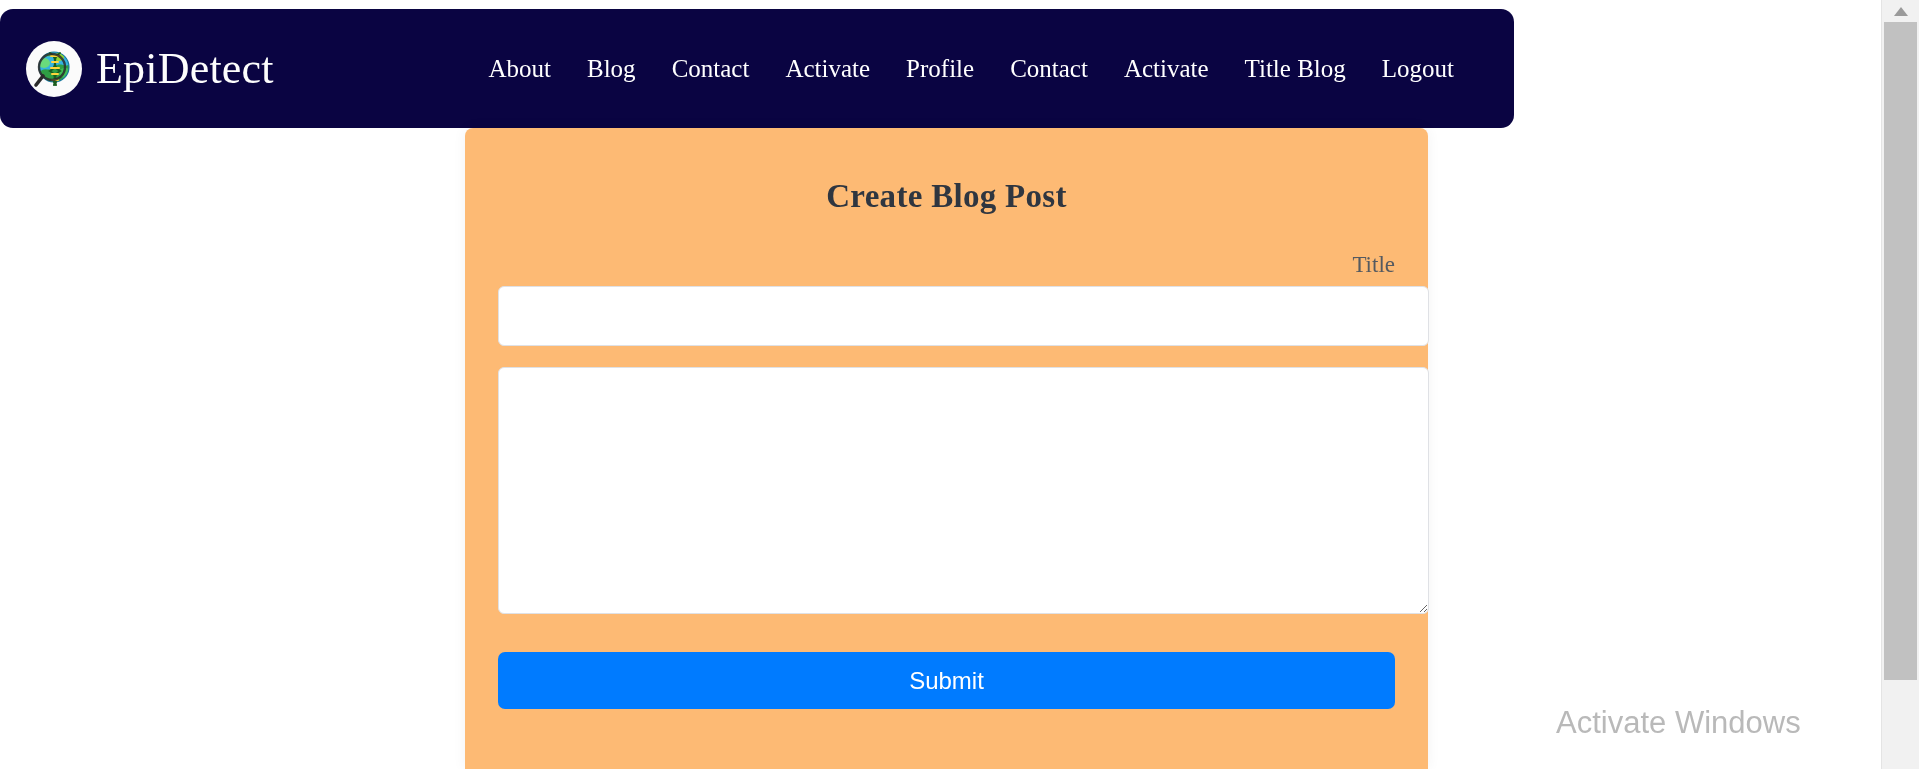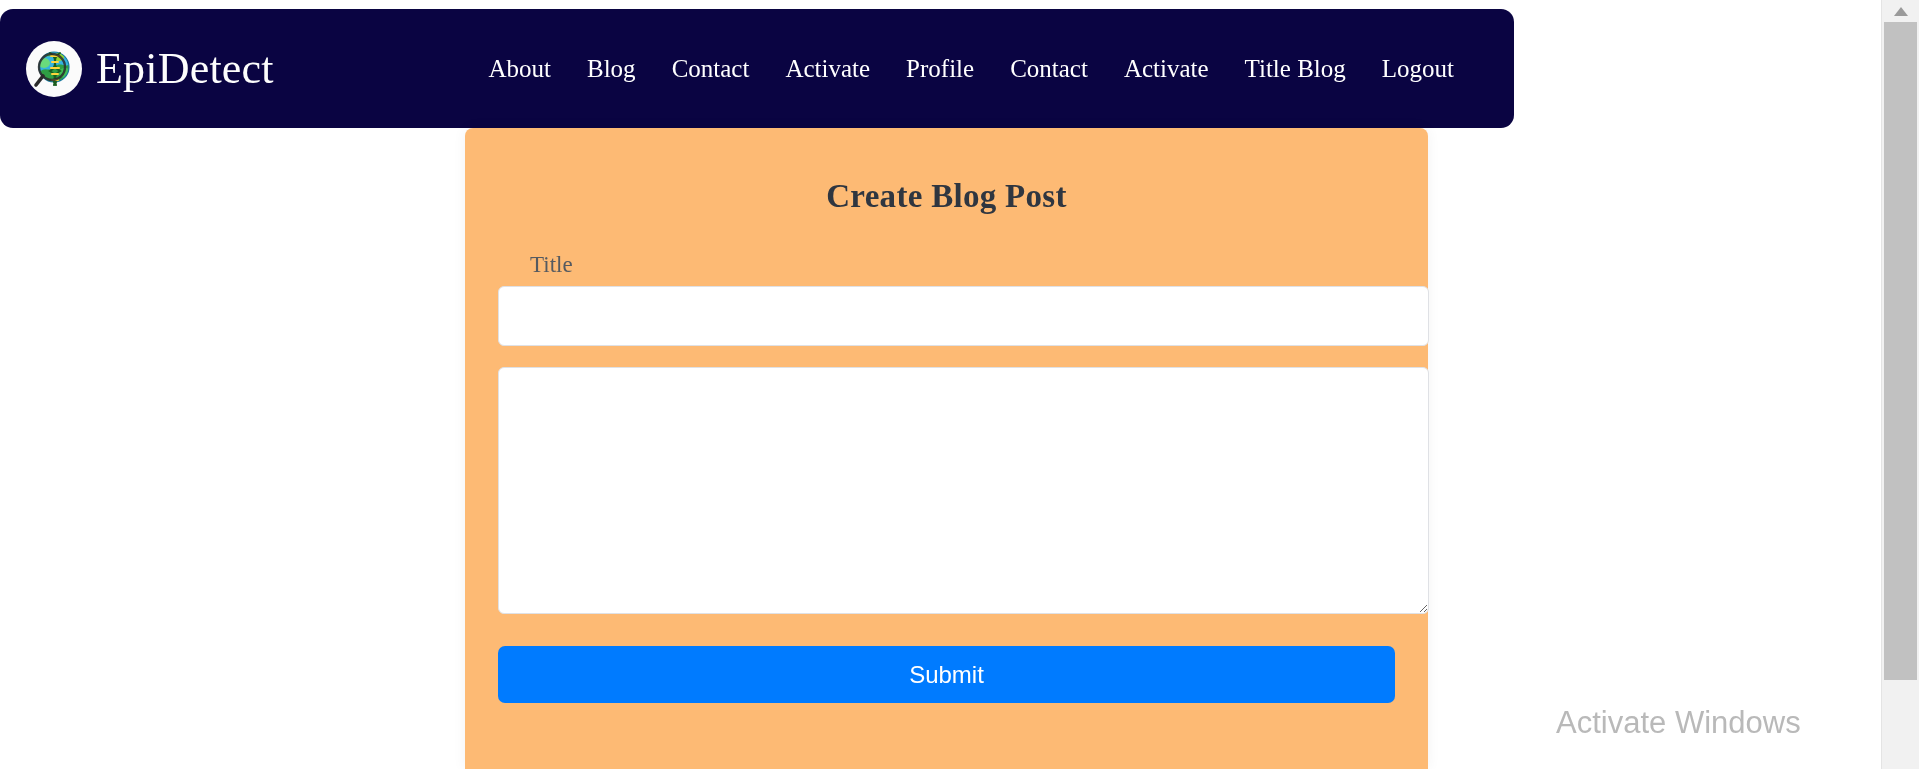--- a/index.html
+++ b/index.html
@@ -127,20 +127,21 @@
   }
 
   .field-label {
     display: block;
     color: #555a60;
     font-size: 23px;
     font-family: "Liberation Serif", "DejaVu Serif", serif;
     margin: 0;
     padding: 0 0 8px 32px;
     line-height: 1.15;
+    text-align: right;
   }
 
   #title-group { padding-top: 37px; }
   #content-group { padding-top: 21px; }
 
   .text-input {
     display: block;
     width: 931px;
     height: 60px;
     box-sizing: border-box;
@@ -170,21 +171,21 @@
     resize: vertical;
   }
 
   #submit-wrap {
     padding-top: 32px;
   }
 
   #submit-button {
     display: block;
     width: 897px;
-    margin: 0 auto;
+    margin: 6px auto;
     height: 57px;
     background: #007bff;
     color: #ffffff;
     border: none;
     border-radius: 7px;
     font-size: 24px;
     font-family: "Liberation Sans", sans-serif;
     cursor: pointer;
     line-height: 57px;
     padding: 0;

